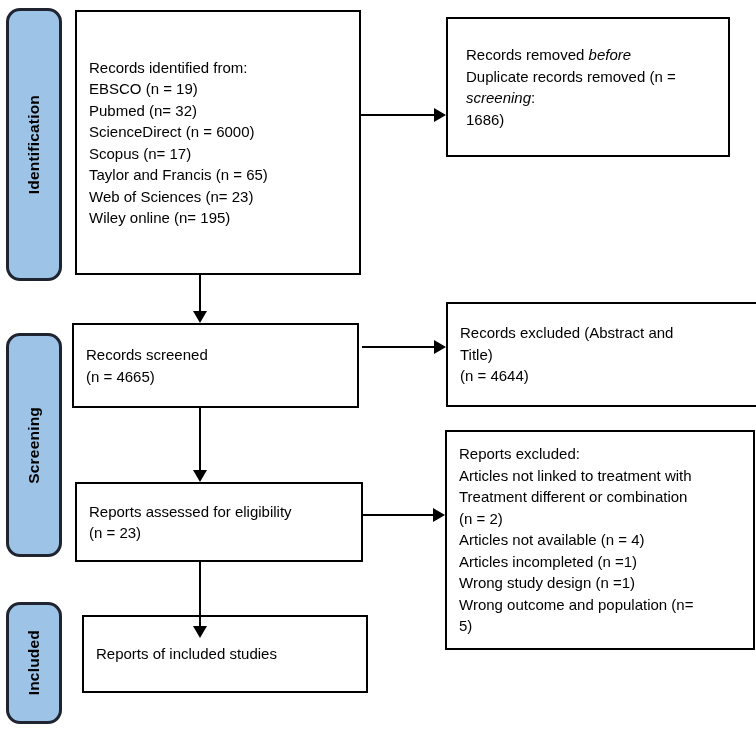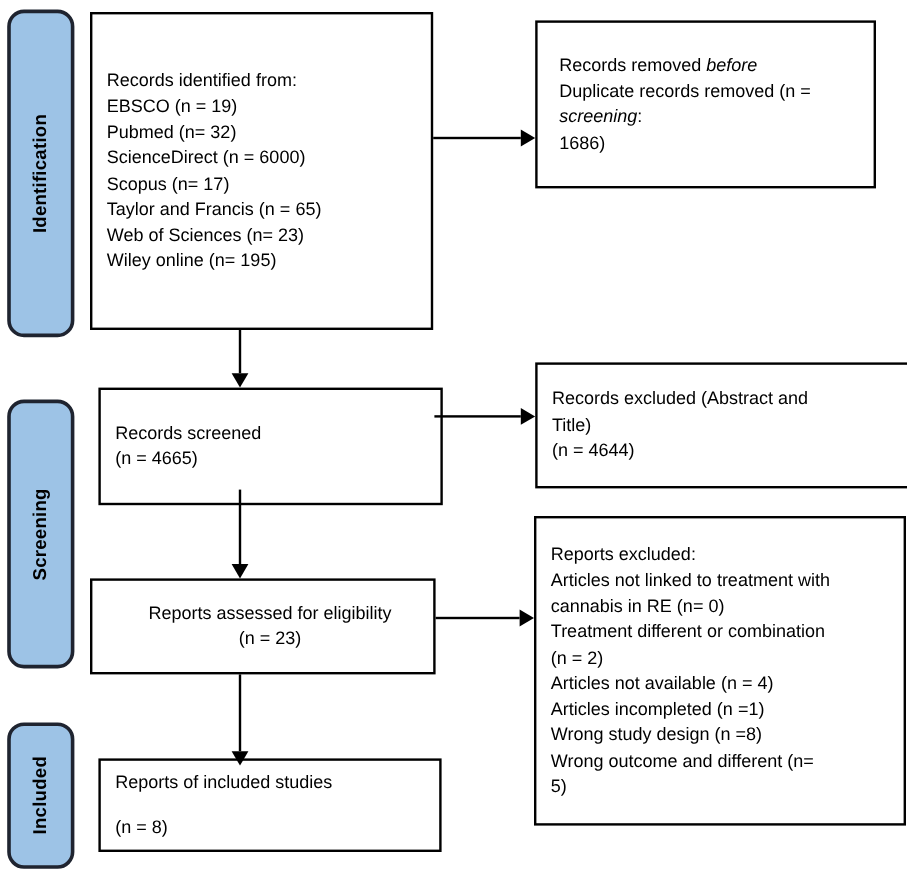--- a/index.html
+++ b/index.html
@@ -83,58 +83,56 @@
       <div class="line">Records identified from:</div>
       <div class="line">EBSCO (n = 19)</div>
       <div class="line">Pubmed (n= 32)</div>
       <div class="line">ScienceDirect (n = 6000)</div>
       <div class="line">Scopus (n= 17)</div>
       <div class="line">Taylor and Francis (n = 65)</div>
       <div class="line">Web of Sciences (n= 23)</div>
       <div class="line">Wiley online (n= 195)</div>
     </div>
 
-  <div class="fbox" style="left:82px; top:323px; width:287px; height:98px;justify-content:center;">
+  <div class="fbox" style="left:72px; top:323px; width:287px; height:85px;justify-content:center;">
       <div class="line">Records screened</div>
       <div class="line">(n = 4665)</div>
     </div>
 
-  <div class="fbox" style="left:75px; top:482px; width:288px; height:80px;text-align:center;">
+  <div class="fbox" style="left:75px; top:482px; width:288px; height:80px;">
       <div class="line">Reports assessed for eligibility</div>
       <div class="line">(n = 23)</div>
     </div>
 
-  <div class="fbox" style="left:82px; top:632px; width:286px; height:78px;gap:15px;">
+  <div class="fbox" style="left:82px; top:615px; width:286px; height:78px;gap:15px;">
       <div class="line">Reports of included studies</div>
-      <div class="line">(n = 8)</div>
     </div>
 
   <div class="fbox pad-lg" style="left:446px; top:17px; width:284px; height:140px;">
       <div class="line"><span>Records removed </span><i>before</i></div>
       <div class="line"><span>Duplicate records removed (n =</span></div>
       <div class="line"><i>screening</i><span>:</span></div>
       <div class="line"><span>1686)</span></div>
     </div>
 
   <div class="fbox" style="left:446px; top:302px; width:321px; height:105px;">
       <div class="line">Records excluded (Abstract and</div>
       <div class="line">Title)</div>
       <div class="line">(n = 4644)</div>
     </div>
 
-  <div class="fbox" style="left:445px; top:430px; width:310px; height:258px;">
+  <div class="fbox" style="left:445px; top:430px; width:310px; height:220px;">
       <div class="line">Reports excluded:</div>
       <div class="line">Articles not linked to treatment with</div>
-      <div class="line">cannabis in RE (n= 0)</div>
       <div class="line">Treatment different or combination</div>
       <div class="line">(n = 2)</div>
       <div class="line">Articles not available (n = 4)</div>
       <div class="line">Articles incompleted (n =1)</div>
-      <div class="line">Wrong study design (n =8)</div>
-      <div class="line">Wrong outcome and different (n=</div>
+      <div class="line">Wrong study design (n =1)</div>
+      <div class="line">Wrong outcome and population (n=</div>
       <div class="line">5)</div>
     </div>
 
   <div>
     <div class="aline" style="left:361px; top:114px; width:73px; height:2px;"></div>
     <div class="head-right" style="left:434px; top:108px;"></div>
   </div>
   <div>
     <div class="aline" style="left:362px; top:346px; width:72px; height:2px;"></div>
     <div class="head-right" style="left:434px; top:340px;"></div>

